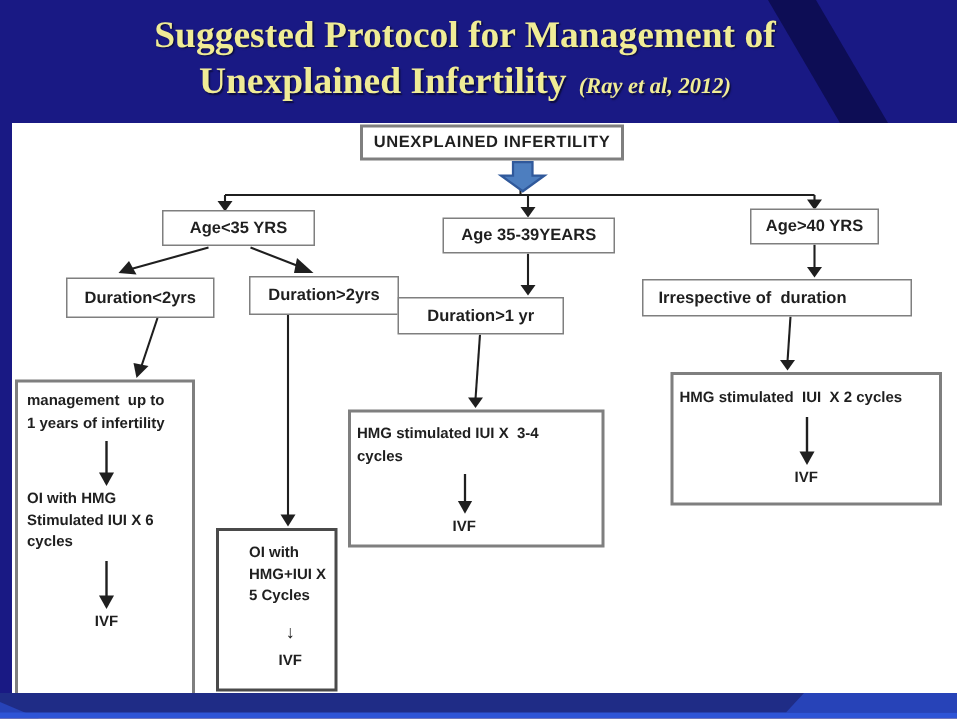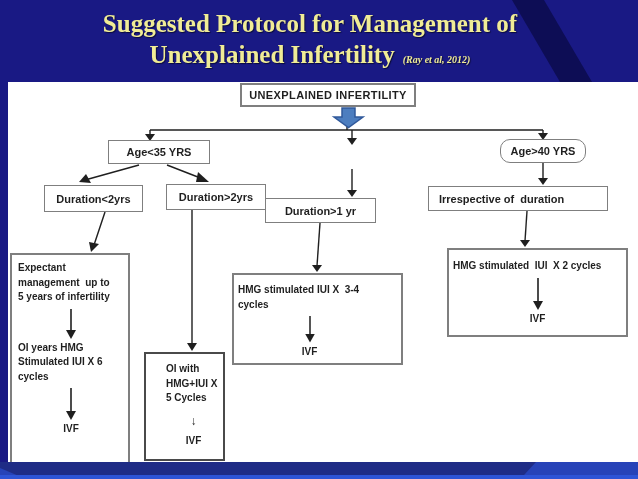--- a/index.html
+++ b/index.html
@@ -13,21 +13,21 @@
   body{font-family:"Liberation Sans",sans-serif;}
   .slide{position:relative;width:638px;height:479px;background:var(--slide-bg);overflow:hidden;}
 
   .corner-band{position:absolute;left:0;top:0;width:638px;height:82px;pointer-events:none;}
   .footer{position:absolute;left:0;top:462px;width:638px;height:17px;}
 
   .title-wrap{position:absolute;left:30px;top:8px;width:560px;text-align:center;
     font-family:"Liberation Serif",serif;font-weight:bold;color:var(--title-text);
     text-shadow:1px 1px 1px rgba(0,0,0,0.55);}
   .title-line{font-size:25px;line-height:31px;}
-  .title-citation{font-size:10px;font-style:italic;margin-left:8px;}
+  .title-citation{font-size:15px;font-style:italic;margin-left:8px;}
 
   .panel{position:absolute;left:8px;top:82px;width:630px;height:382px;background:var(--panel-bg);}
   .connectors{position:absolute;left:0;top:0;width:630px;height:382px;pointer-events:none;}
   .connectors line, .connectors path{stroke:var(--connector,#1f1f1f);stroke-width:1.4;fill:none;}
   .connectors .head{fill:var(--connector,#1f1f1f);stroke:none;}
 
   .node{position:absolute;box-sizing:border-box;background:#fff;border:2px solid var(--box-border);
     color:var(--text);font-weight:bold;font-size:11px;display:flex;align-items:center;justify-content:center;
     white-space:pre;}
   .node.thin{border-width:1.5px;}
@@ -97,36 +97,36 @@
         <polygon class="head" points="512,158 522,158 517,165"></polygon>
     </svg>
 
     <div class="node" style="left:232px;top:1px;width:176px;height:24px;letter-spacing:0.4px;">UNEXPLAINED INFERTILITY</div>
 
     <svg style="position:absolute;left:322px;top:25px;" width="36" height="22" viewBox="0 0 36 22">
       <polygon points="12,1 25,1 25,10 33,10 18.5,20.5 4,10 12,10" fill="var(--block-arrow-fill)" stroke="var(--block-arrow-stroke)" stroke-width="1.5"></polygon>
     </svg>
 
     <div class="node thin" style="left:100px;top:58px;width:102px;height:24px;">Age&lt;35 YRS</div>
-    <div class="node thin" style="left:492px;top:57px;width:86px;height:24px;border-radius:10px;">Age&gt;40 YRS</div>
+    <div class="node thin" style="left:287px;top:63px;width:115px;height:24px;">Age 35-39YEARS</div>
+    <div class="node thin" style="left:492px;top:57px;width:86px;height:24px;">Age&gt;40 YRS</div>
 
     <div class="node thin" style="left:36px;top:103px;width:99px;height:27px;">Duration&lt;2yrs</div>
     <div class="node thin" style="left:158px;top:102px;width:100px;height:26px;">Duration&gt;2yrs</div>
     <div class="node thin" style="left:257px;top:116px;width:111px;height:25px;">Duration&gt;1 yr</div>
     <div class="node thin left-align" style="left:420px;top:104px;width:180px;height:25px;">Irrespective of  duration</div>
 
     <div class="bigbox" style="left:2px;top:171px;width:120px;height:211px;padding:6px 4px 4px 6px;">
-      <div class="ln">Expectant</div>
       <div class="ln">management  up to</div>
-      <div class="ln">5 years of infertility</div>
+      <div class="ln">1 years of infertility</div>
       <svg class="arrow-icon" width="12" height="30" viewBox="0 0 12 30">
         <line x1="6" y1="0" x2="6" y2="22"></line>
           <polygon points="1,21 11,21 6,30"></polygon>
       </svg>
-      <div class="ln">OI years HMG</div>
+      <div class="ln">OI with HMG</div>
       <div class="ln">Stimulated IUI X 6</div>
       <div class="ln">cycles</div>
       <svg class="arrow-icon" width="12" height="32" viewBox="0 0 12 32">
         <line x1="6" y1="0" x2="6" y2="24"></line>
           <polygon points="1,23 11,23 6,32"></polygon>
       </svg>
       <div class="ln ivf">IVF</div>
     </div>
 
     <div class="bigbox" style="left:136px;top:270px;width:81px;height:109px;padding:8px 2px 4px 20px;border-color:var(--box-border-dark);">

